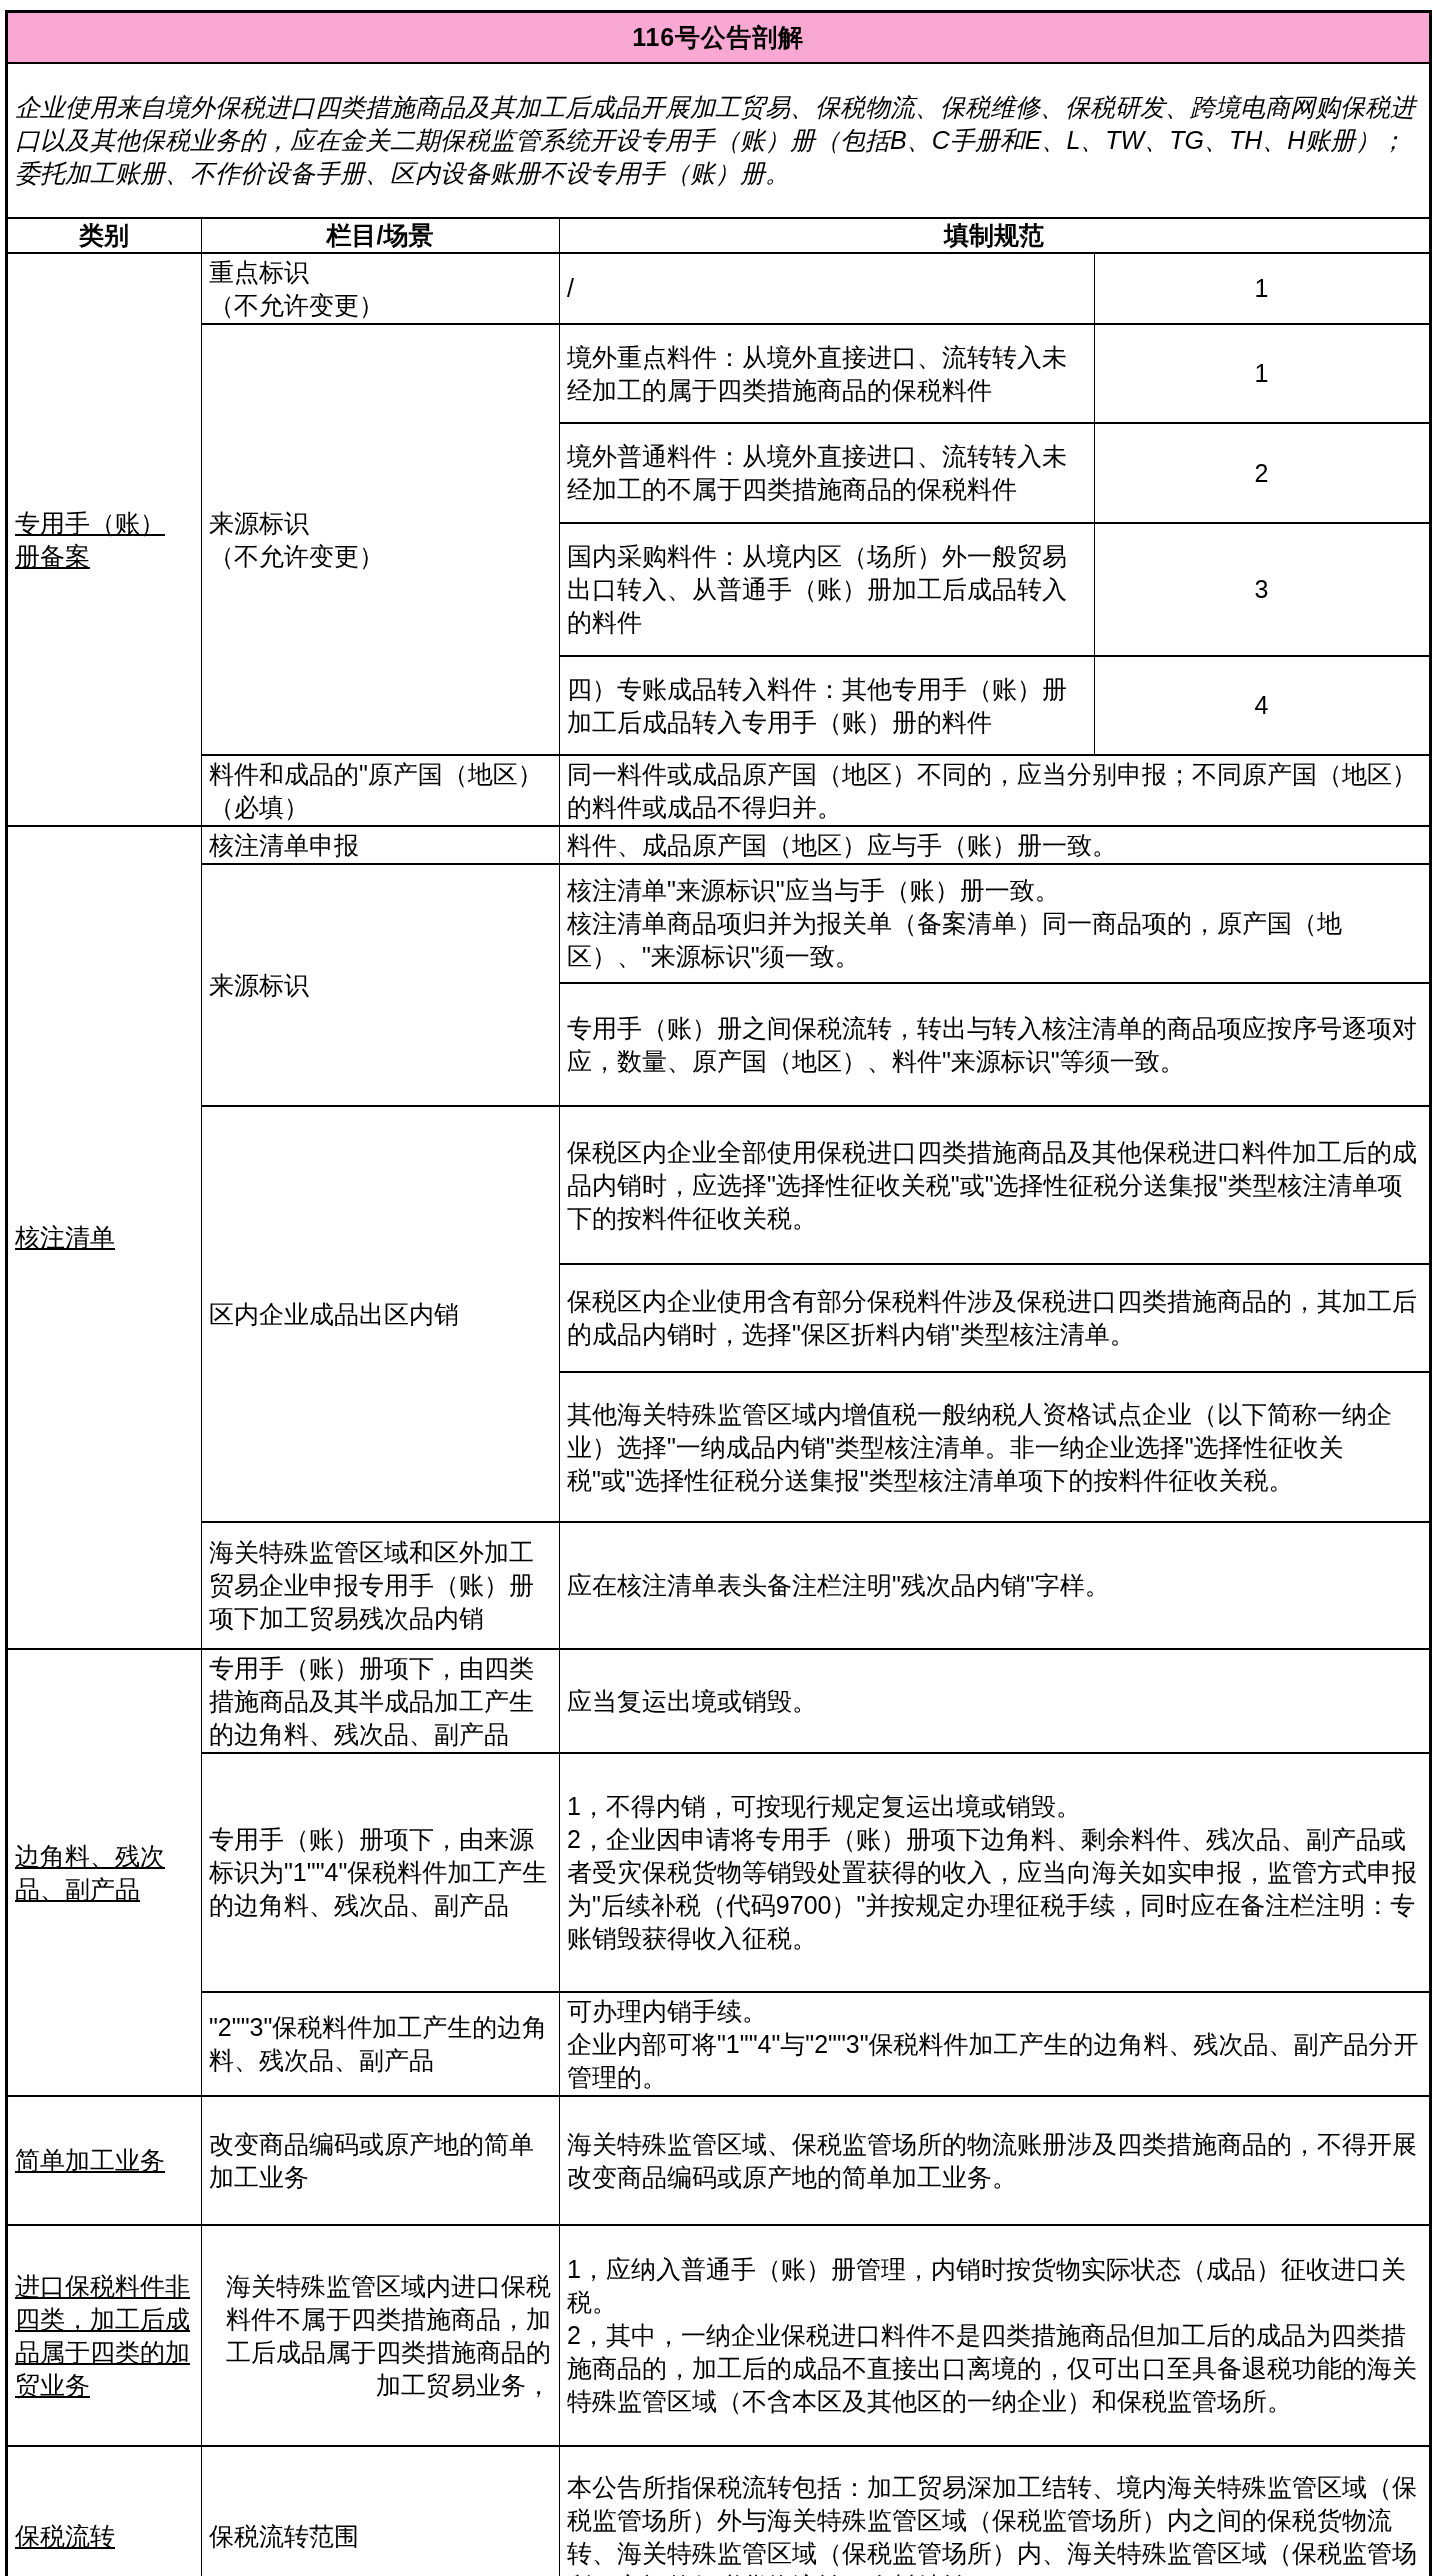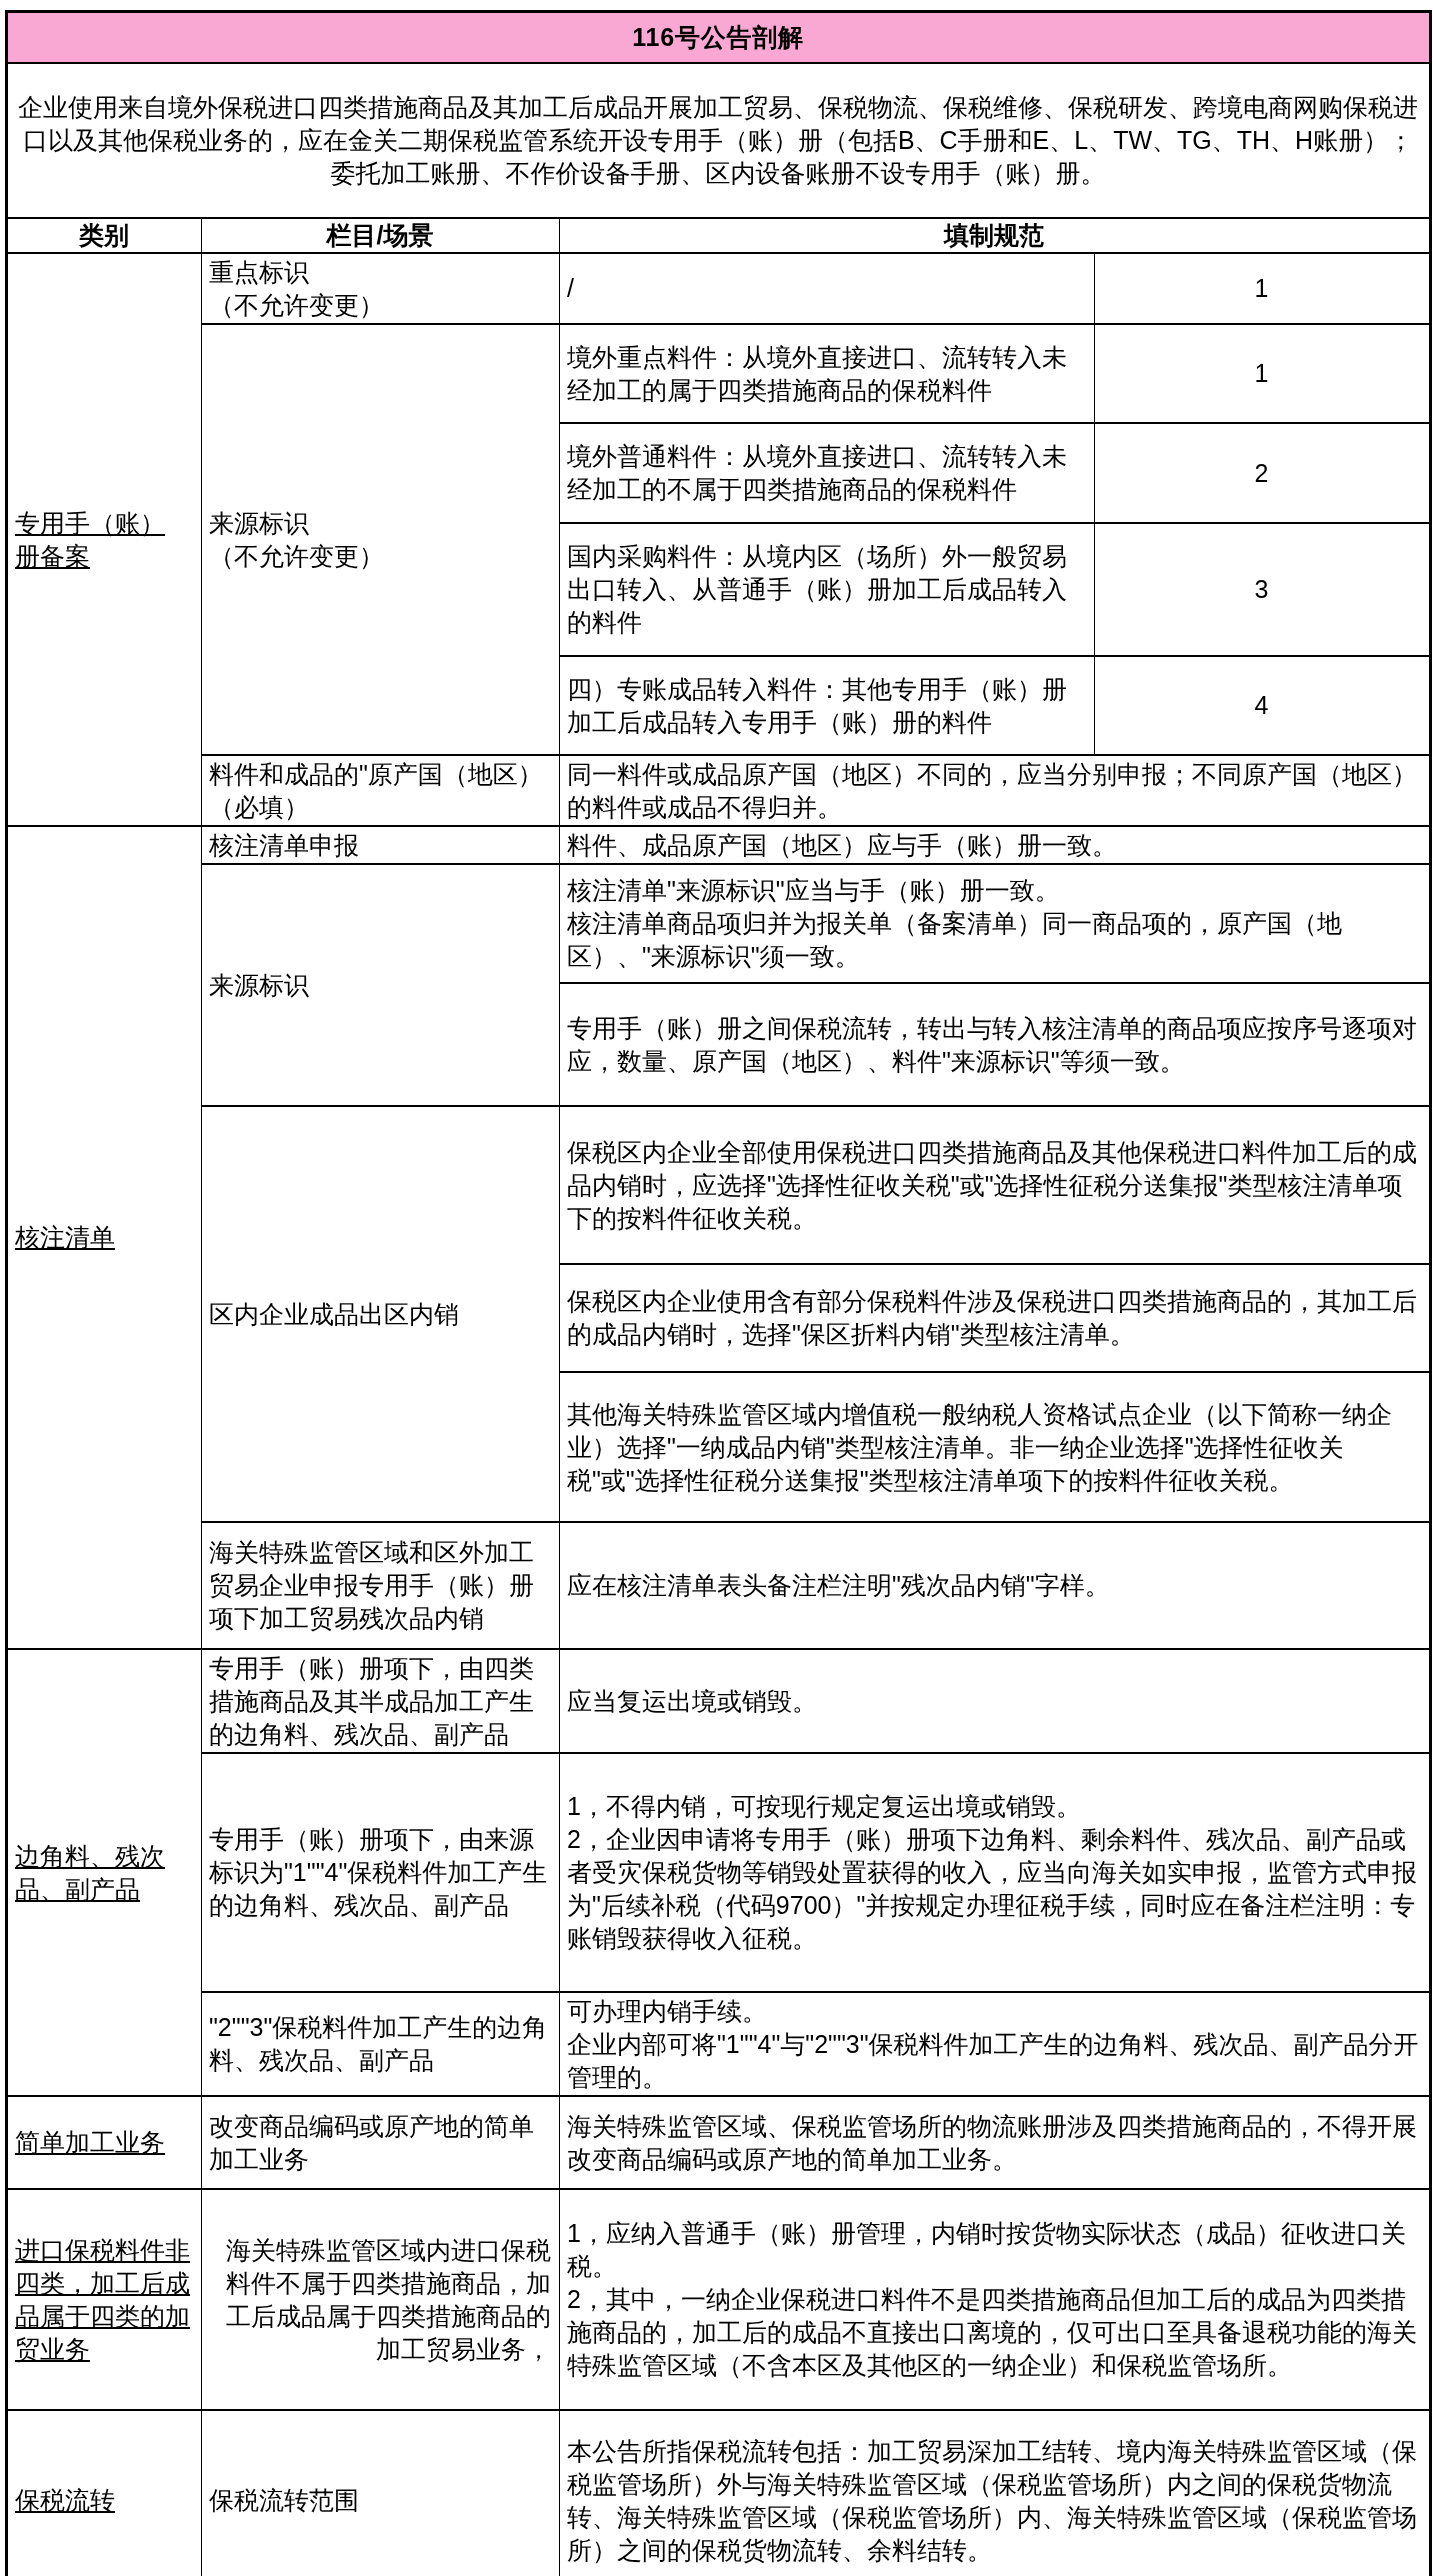--- a/index.html
+++ b/index.html
@@ -35,23 +35,24 @@
   }
   td.title-cell {
     background: #f9a8d4;
     font-weight: bold;
     font-size: 32px;
     line-height: 45px;
     text-align: center;
     letter-spacing: 0.8px;
   }
   td.intro-cell {
-    text-align: center;
+    text-align: left;
     line-height: 38px;
     padding: 3px 10.5px;
+    font-style: italic;
   }
   tr.head-row td {
     font-weight: bold;
     text-align: center;
     padding: 0 3px;
   }
   td.cat {
     white-space: pre-line;
     padding: 1.5px 4.5px;
     text-decoration: underline;
@@ -163,21 +164,21 @@
       <td class="scn">专用手（账）册项下，由来源标识为"1""4"保税料件加工产生的边角料、残次品、副产品</td>
       <td colspan="2" class="spec">1，不得内销，可按现行规定复运出境或销毁。
 2，企业因申请将专用手（账）册项下边角料、剩余料件、残次品、副产品或者受灾保税货物等销毁处置获得的收入，应当向海关如实申报，监管方式申报为"后续补税（代码9700）"并按规定办理征税手续，同时应在备注栏注明：专账销毁获得收入征税。</td>
     </tr>
     <tr style="height:99px">
       <td class="scn">"2""3"保税料件加工产生的边角料、残次品、副产品</td>
       <td colspan="2" class="spec">可办理内销手续。
 企业内部可将"1""4"与"2""3"保税料件加工产生的边角料、残次品、副产品分开管理的。</td>
     </tr>
 
-    <tr style="height:93px">
+    <tr style="height:129px">
       <td class="cat">简单加工业务</td>
       <td class="scn">改变商品编码或原产地的简单加工业务</td>
       <td colspan="2" class="spec">海关特殊监管区域、保税监管场所的物流账册涉及四类措施商品的，不得开展改变商品编码或原产地的简单加工业务。</td>
     </tr>
 
     <tr style="height:221px">
       <td class="cat">进口保税料件非四类，加工后成品属于四类的加贸业务</td>
       <td class="scn left-align">海关特殊监管区域内进口保税料件不属于四类措施商品，加工后成品属于四类措施商品的加工贸易业务，</td>
       <td colspan="2" class="spec">1，应纳入普通手（账）册管理，内销时按货物实际状态（成品）征收进口关税。
 2，其中，一纳企业保税进口料件不是四类措施商品但加工后的成品为四类措施商品的，加工后的成品不直接出口离境的，仅可出口至具备退税功能的海关特殊监管区域（不含本区及其他区的一纳企业）和保税监管场所。</td>

